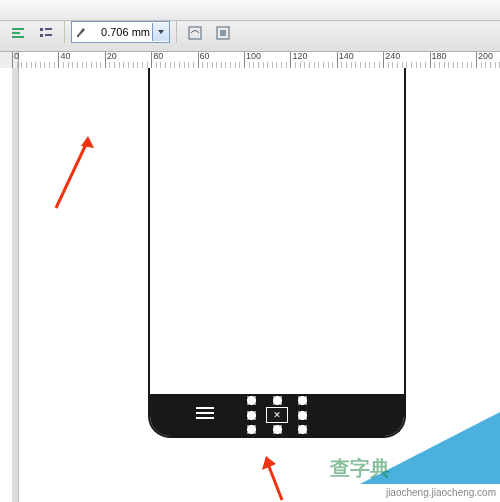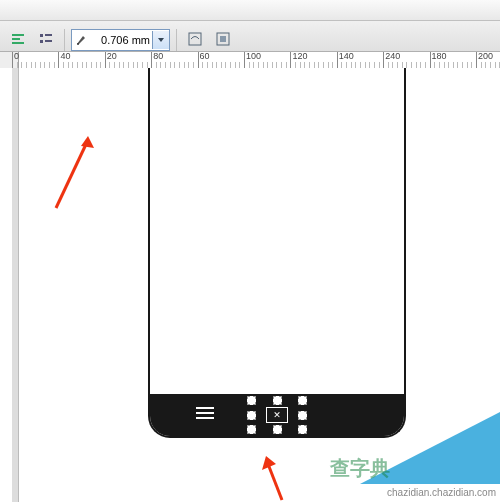--- a/index.html
+++ b/index.html
@@ -1,17 +1,17 @@
 <!DOCTYPE html>
 <html><head>
 <meta charset="utf-8">
 <style>
 html,body{margin:0;padding:0;width:500px;height:502px;overflow:hidden;background:#f5f3ee;font-family:Tahoma,Arial,sans-serif;font-size:11px}
 .menubar{height:20px;background:linear-gradient(#fafafa,#e8e8e8);border-bottom:1px solid #c0c0c0}
-.toolbar{height:30px;background:linear-gradient(#f0f0f0,#e0e0e0);border-bottom:1px solid #b0b0b0;display:flex;align-items:flex-end;padding:0 6px;gap:4px}
+.toolbar{height:30px;background:linear-gradient(#f0f0f0,#e0e0e0);border-bottom:1px solid #b0b0b0;display:flex;align-items:flex-start;padding:0 6px;gap:4px}
 .tb-btn{width:22px;height:22px;display:flex;align-items:center;justify-content:center;border:1px solid transparent;border-radius:2px}
 .tb-sep{width:1px;height:22px;background:#c0c0c0;margin:0 2px}
 .stroke-input{display:flex;align-items:center;height:20px;border:1px solid #7a9ac0;background:#fff}
 .stroke-input .pen{width:18px;display:flex;align-items:center;justify-content:center}
 .stroke-input input{width:58px;height:18px;border:none;font-size:11px;padding:0 2px;outline:none;text-align:right;color:#000}
 .stroke-input .dd{width:16px;height:18px;background:linear-gradient(#eaf1fb,#cce0f7);border-left:1px solid #7a9ac0;display:flex;align-items:center;justify-content:center}
 .rulers{position:relative;height:18px;background:#fff;border-bottom:1px solid #a0a0a0}
 .ruler-corner{position:absolute;left:0;top:0;width:18px;height:18px;background:#eee;border-right:1px solid #a0a0a0}
 .ruler-h{position:absolute;left:18px;right:0;top:0;height:18px}
 .ruler-h .tick{position:absolute;top:0;font-size:9px;color:#444}
@@ -273,15 +273,15 @@
       <line x1="40" y1="4" x2="8" y2="72" stroke="#e31" stroke-width="3"></line>
       <polygon points="40,0 46,12 33,10" fill="#e31"></polygon>
     </svg>
     <svg class="arrow2" width="40" height="50">
       <line x1="12" y1="8" x2="26" y2="44" stroke="#e31" stroke-width="3"></line>
       <polygon points="10,0 20,8 6,14" fill="#e31"></polygon>
     </svg>
 
     <div class="wm-tri"></div>
     <div class="wm-left">查字典</div>
-    <div class="wm-url">chazidian.chazidian.com</div>
+    <div class="wm-url">jiaocheng.jiaocheng.com</div>
   </div>
 </div>
 
 </body></html>

